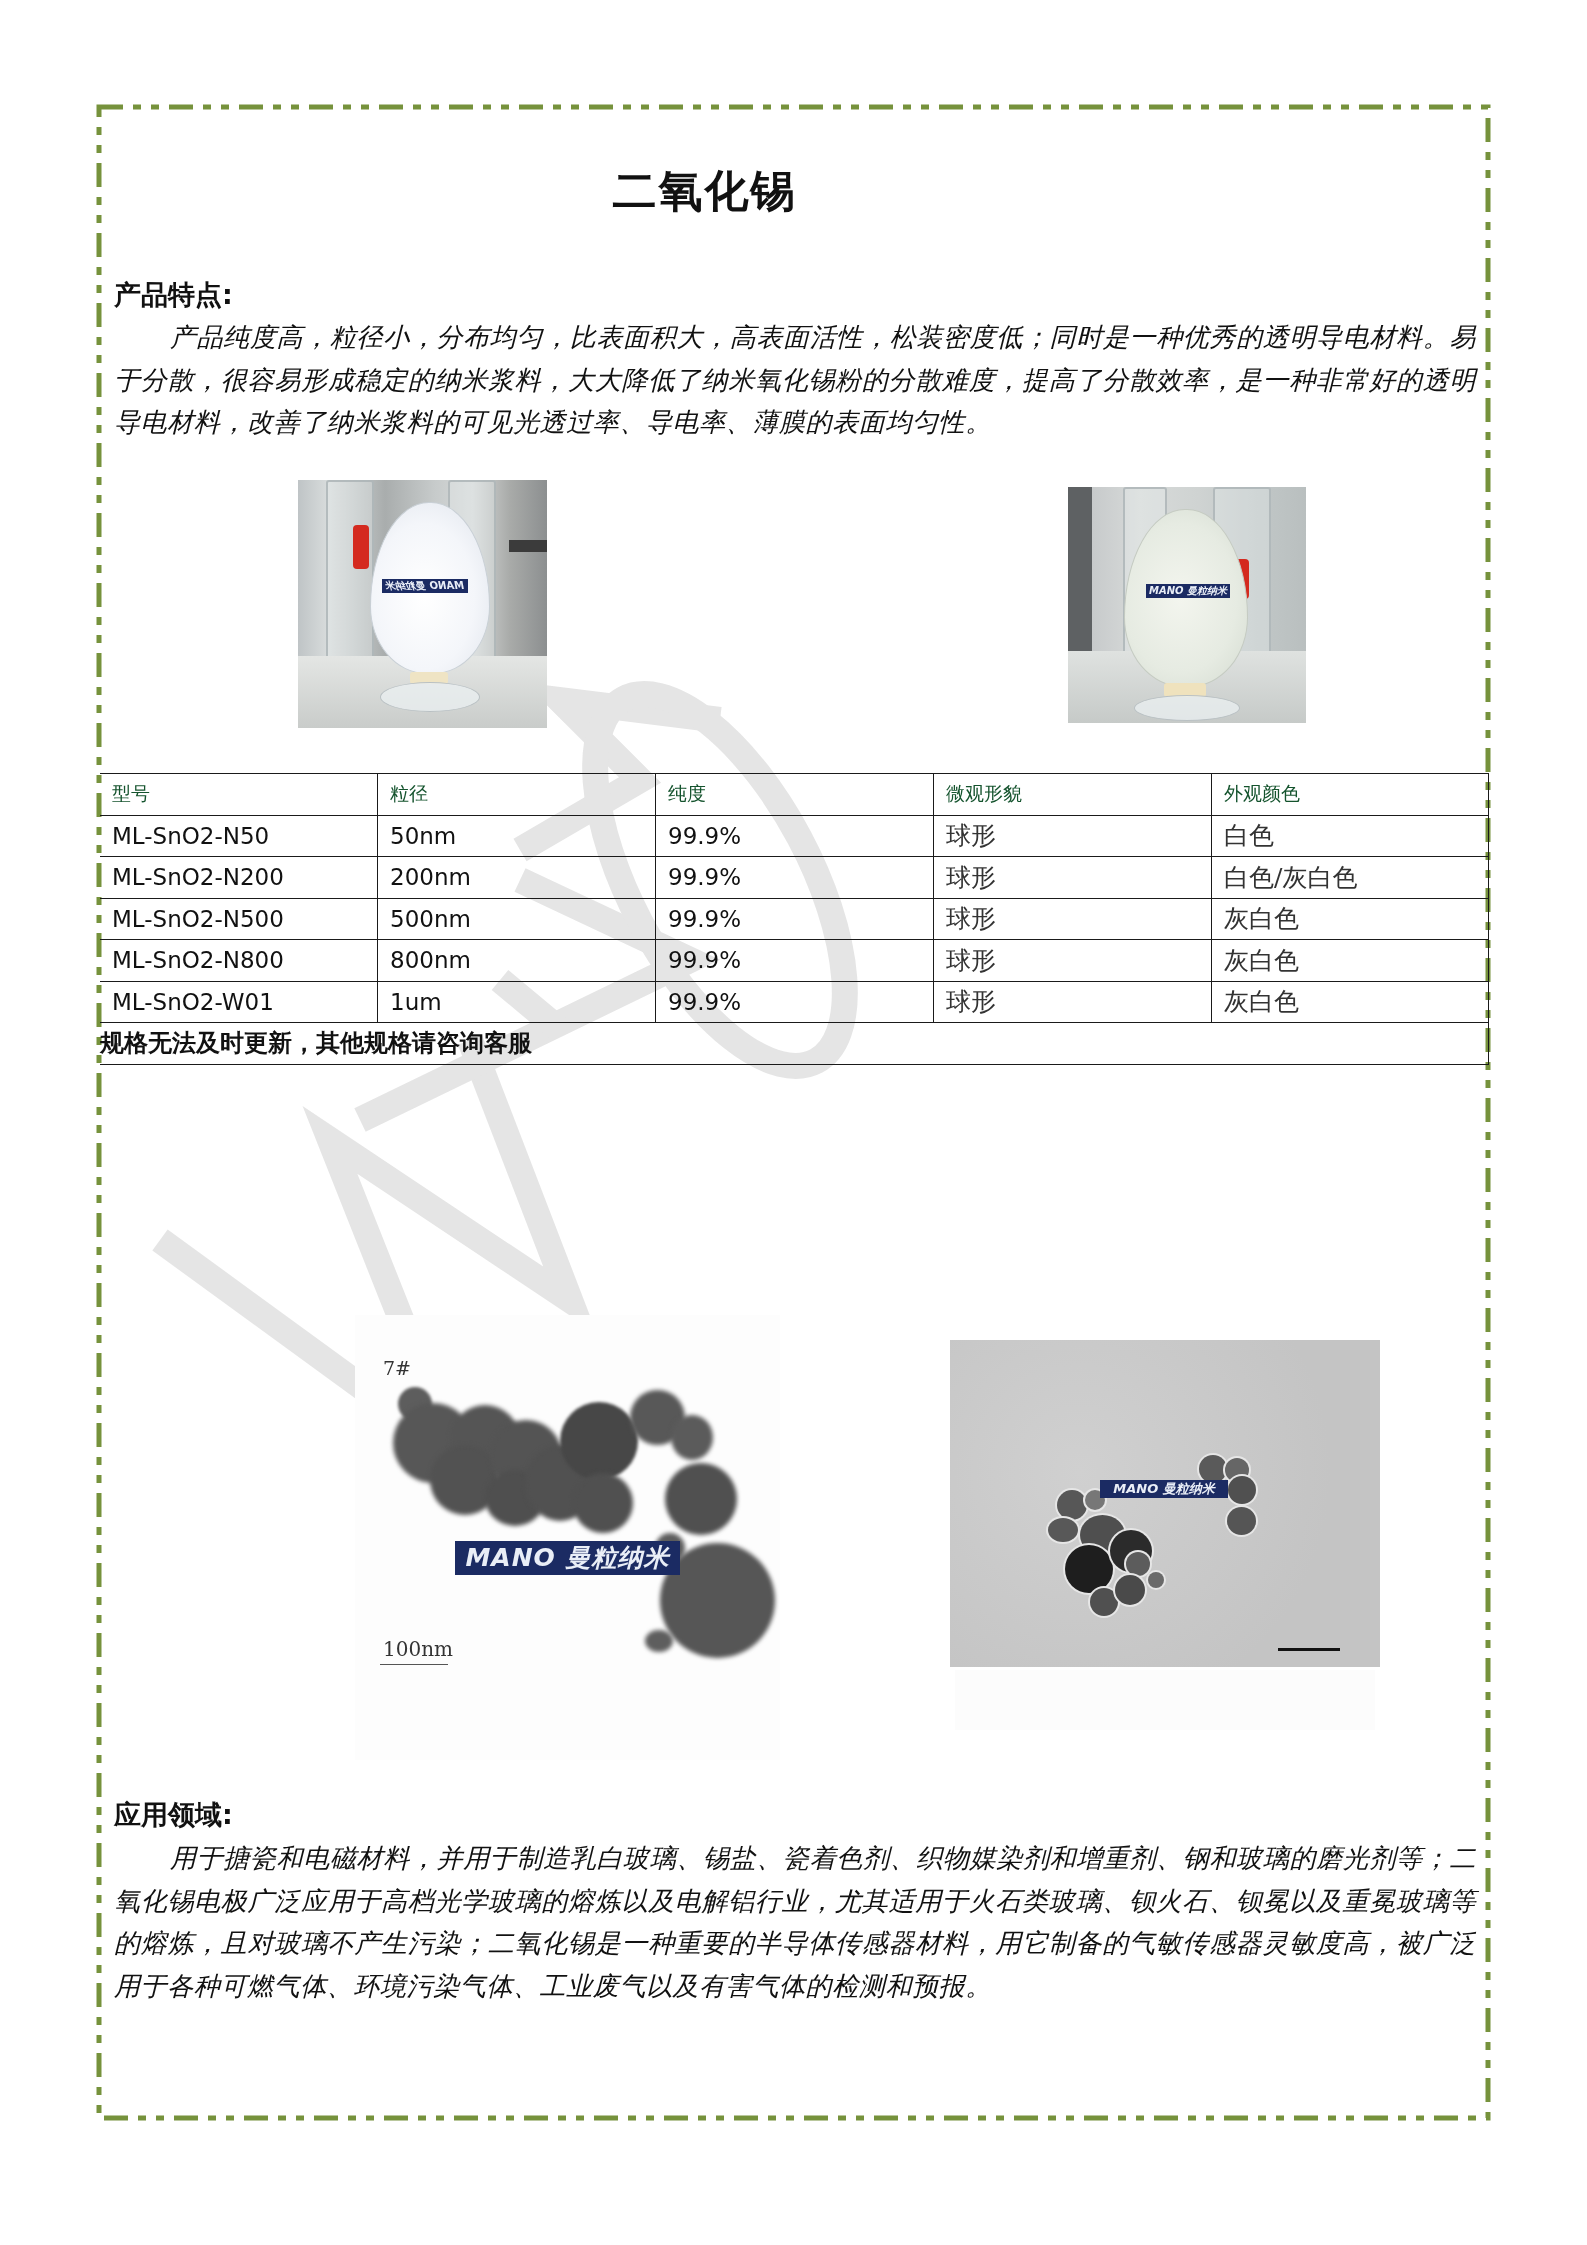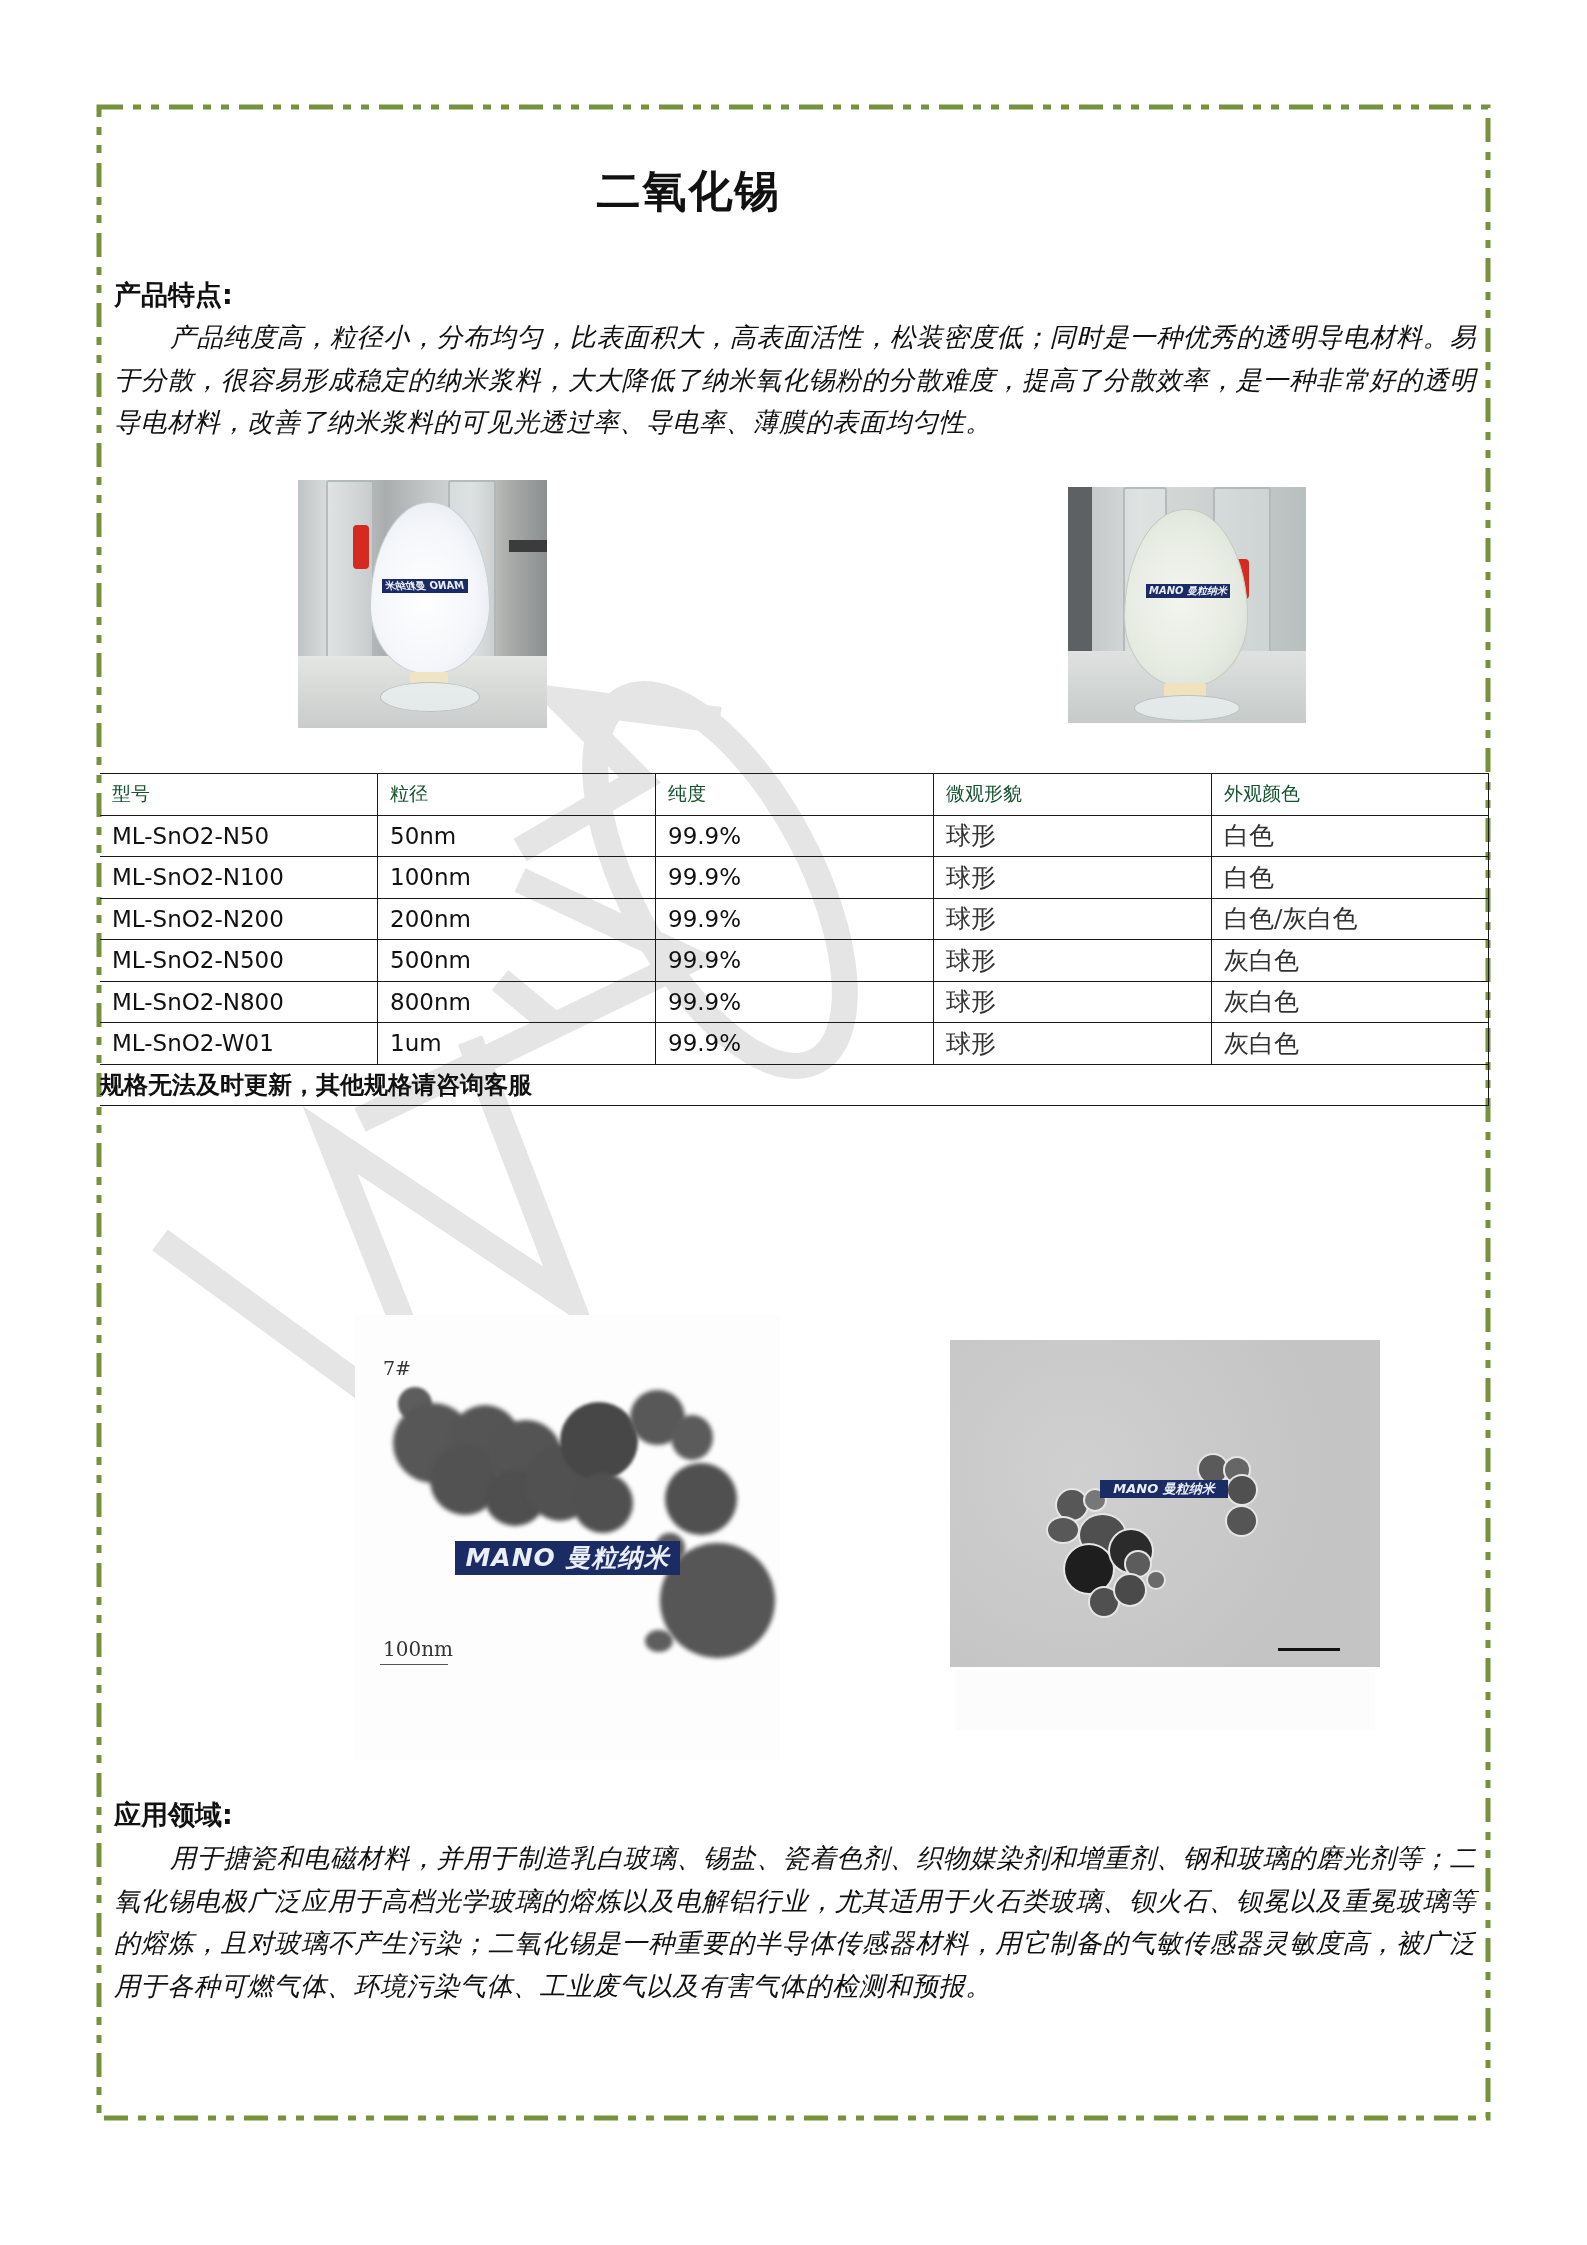--- a/index.html
+++ b/index.html
@@ -1,21 +1,21 @@
 <!DOCTYPE html>
 <html><head>
 <meta charset="utf-8">
 <style>
   html, body { margin:0; padding:0; background:#ffffff; }
   body { width:1587px; height:2245px; position:relative; overflow:hidden;
          font-family: "DejaVu Serif", "Liberation Serif", serif; color:#111; }
   .frame { position:absolute; left:99px; top:107px; width:1389px; height:2011px; }
   .frame svg { position:absolute; left:-3px; top:-3px; overflow:visible; }
   .watermark { position:absolute; left:0; top:0; width:1587px; height:2245px; pointer-events:none; }
-  .title { position:absolute; left:0; width:1377px; top:162px; text-align:center;
+  .title { position:absolute; left:16px; width:1377px; top:162px; text-align:center;
            font-family:"DejaVu Sans", "Liberation Sans", sans-serif; font-weight:bold; font-size:44px; letter-spacing:2px; }
   .h2 { position:absolute; left:114px; font-family:"DejaVu Sans", "Liberation Sans", sans-serif;
         font-weight:bold; font-size:27px; }
   .para { position:absolute; left:114px; width:1362px; font-size:26px; line-height:42.5px;
           text-indent:56px; text-align:justify; text-align-last:left; letter-spacing:0.6px;font-style:italic; }
   .photo { position:absolute; overflow:hidden; }
   .photo1 { left:298px; top:480px; width:249px; height:248px;
     background: linear-gradient(90deg,#bfc4c6 0%,#d8dcdc 12%,#c5c9c9 22%,#a9adad 35%,#c7cbcb 55%,#d6d9d9 70%,#a9aba9 85%,#8c8f90 100%); }
   .photo2 { left:1068px; top:487px; width:238px; height:236px;
     background: linear-gradient(90deg,#6e7173 0%,#c7cacb 10%,#d7dad9 30%,#cfd3d2 55%,#c3c9c9 75%,#b9bfbf 100%); }
@@ -106,27 +106,20 @@
       <td>外观颜色</td>
     </tr>
     <tr>
       <td>ML-SnO2-N50</td>
       <td>50nm</td>
       <td>99.9%</td>
       <td class="cn">球形</td>
       <td class="cn">白色</td>
     </tr>
     <tr>
-      <td>ML-SnO2-N100</td>
-      <td>100nm</td>
-      <td>99.9%</td>
-      <td class="cn">球形</td>
-      <td class="cn">白色</td>
-    </tr>
-    <tr>
       <td>ML-SnO2-N200</td>
       <td>200nm</td>
       <td>99.9%</td>
       <td class="cn">球形</td>
       <td class="cn">白色/灰白色</td>
     </tr>
     <tr>
       <td>ML-SnO2-N500</td>
       <td>500nm</td>
       <td>99.9%</td>

